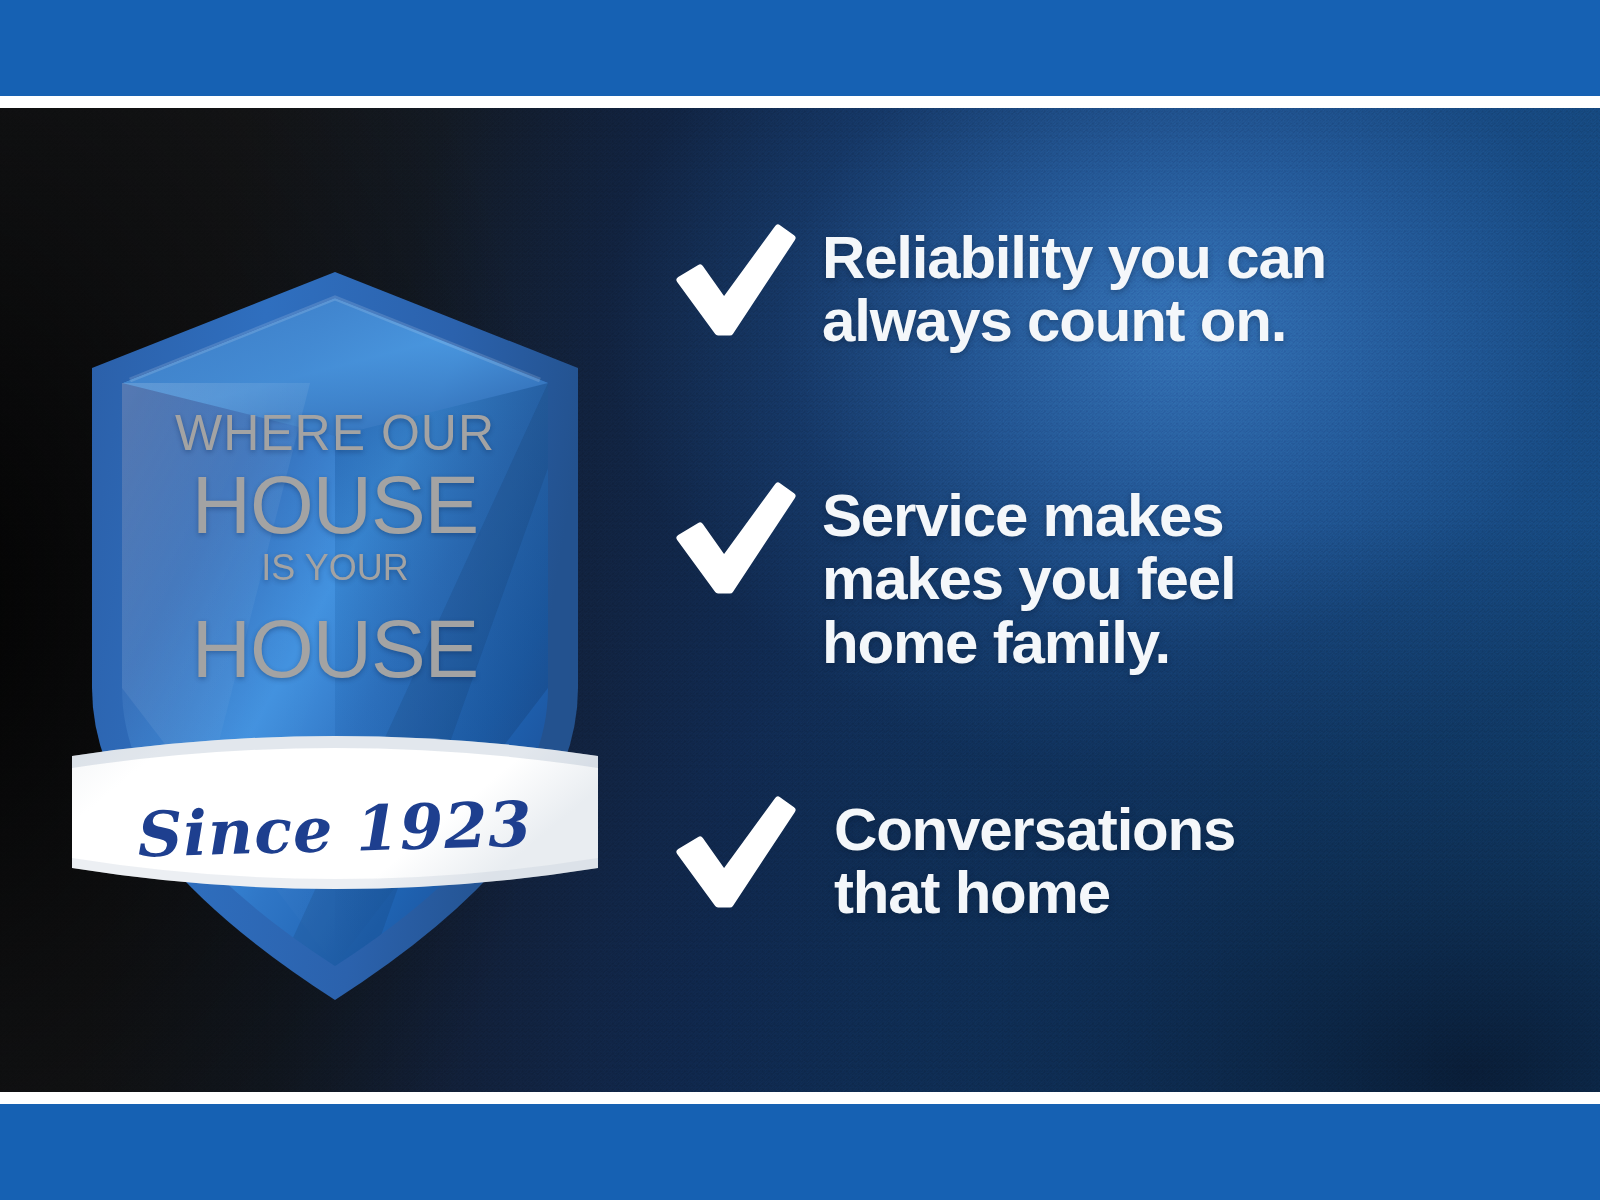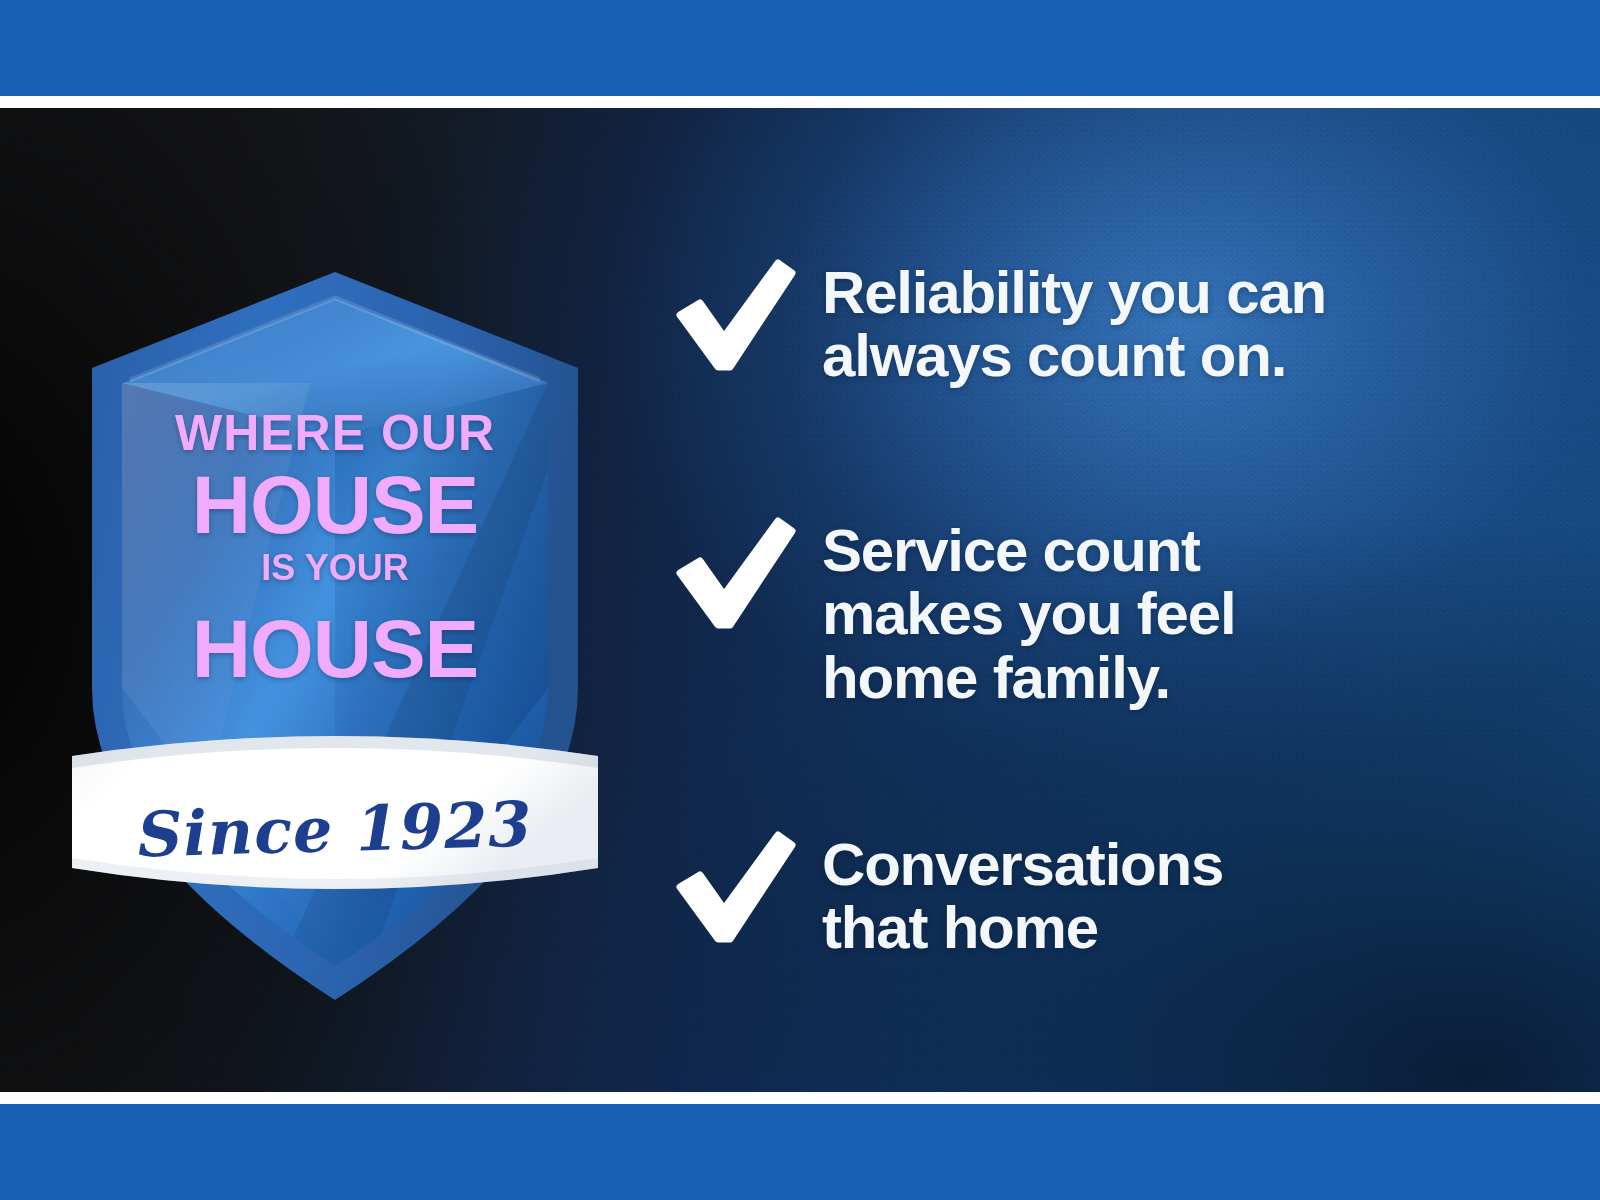--- a/index.html
+++ b/index.html
@@ -82,23 +82,23 @@
   }
   .badge svg{display:block;width:100%;height:100%;overflow:visible;}
 
   .logo-text{
     position:absolute;
     left:0;top:0;width:530px;
     text-align:center;
     pointer-events:none;
   }
   .lt-line{
-    color:#f0abfc;
+    color:#a3a3a3;
     font-family:"Liberation Sans", sans-serif;
-    font-weight:700;
+    font-weight:400;
     letter-spacing:-0.5px;
     line-height:1;
     white-space:nowrap;
     text-shadow:0 2px 5px rgba(0,24,60,.30);
   }
   .lt1{position:absolute;left:0;right:0;top:240px;font-size:50px;letter-spacing:1px;}
   .lt2{position:absolute;left:0;right:0;top:296px;font-size:82px;letter-spacing:-1px;}
   .lt3{position:absolute;left:0;right:0;top:382px;font-size:36px;letter-spacing:0px;}
   .lt4{position:absolute;left:0;right:0;top:440px;font-size:82px;letter-spacing:-1px;}
 
@@ -113,26 +113,26 @@
     font-size:62px;
     letter-spacing:1px;
     transform:rotate(-1.6deg);
     pointer-events:none;
   }
 
   
   .bullets{
     position:absolute;
     left:660px;top:0;
-    width:900px;height:984px;margin-top:35px;
+    width:900px;height:984px;
   }
   .bullet{position:absolute;left:0;width:900px;display:flex;align-items:flex-start;}
   .b1{top:108px;}
   .b2{top:366px;}
-  .b3{top:680px;}
+  .b3{top:680px;gap:12px;}
 
   .check{
     flex:0 0 auto;
     width:140px;height:120px;
     margin-right:22px;
     position:relative;
   }
   .check svg{display:block;width:100%;height:100%;}
 
   .btext{
@@ -252,21 +252,21 @@
         </div>
       </div>
 
       <div class="bullet b2">
         <div class="check">
           <svg viewBox="0 0 140 120" xmlns="http://www.w3.org/2000/svg">
             <path d="M 20,64 L 40,52 L 64,86 L 118,12 L 132,22 L 70,116 L 58,116 Z" fill="#ffffff" stroke="#ffffff" stroke-width="7" stroke-linejoin="round" stroke-linecap="round"></path>
           </svg>
         </div>
         <div class="btext">
-          <span>Service count</span>
+          <span>Service makes</span>
           <span>makes you feel</span>
           <span>home family.</span>
         </div>
       </div>
 
       <div class="bullet b3">
         <div class="check">
           <svg viewBox="0 0 140 120" xmlns="http://www.w3.org/2000/svg">
             <path d="M 20,64 L 40,52 L 64,86 L 118,12 L 132,22 L 70,116 L 58,116 Z" fill="#ffffff" stroke="#ffffff" stroke-width="7" stroke-linejoin="round" stroke-linecap="round"></path>
           </svg>

